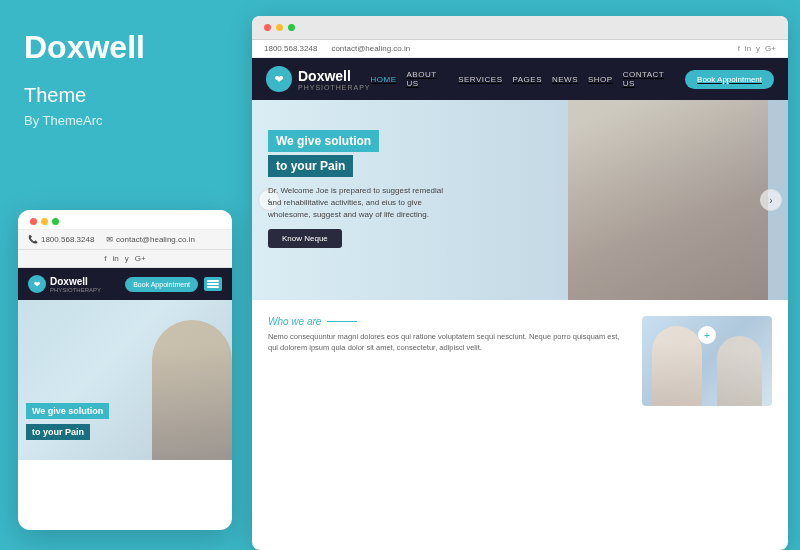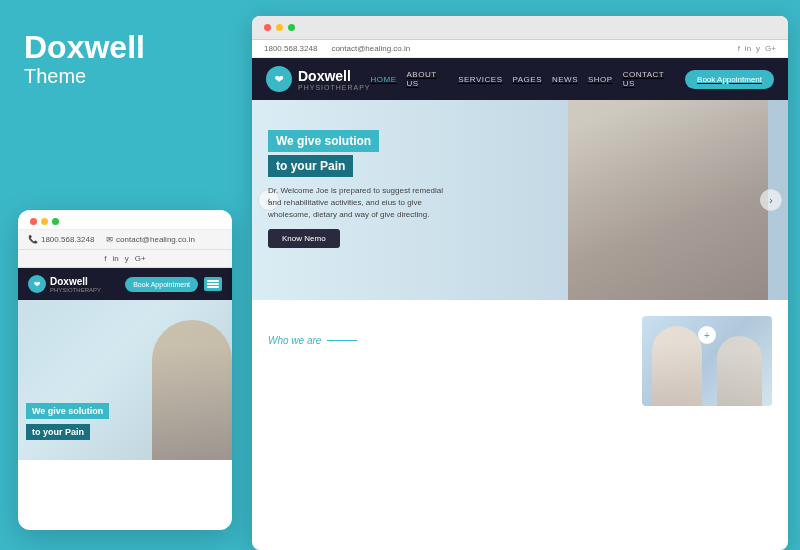--- a/index.html
+++ b/index.html
@@ -25,21 +25,21 @@
       font-size: 32px;
       font-weight: 900;
       color: #fff;
       line-height: 1.1;
     }
 
     .brand-subtitle {
       font-size: 20px;
       font-weight: 400;
       color: #fff;
-      margin-top: 0;
+      margin-top: 19px;
     }
 
     .brand-by {
       font-size: 13px;
       color: rgba(255,255,255,0.8);
       margin-top: 6px;
     }
 
     
     .mobile-card {
@@ -445,21 +445,20 @@
     }
 
     .about-tag {
       color: #3bb8c8;
       font-size: 10px;
       font-style: italic;
       margin-bottom: 4px;
       display: flex;
       align-items: center;
       gap: 6px;
-      margin-top: 19px;
     }
 
     .about-tag::after {
       content: '';
       display: inline-block;
       width: 30px;
       height: 1px;
       background: #3bb8c8;
     }
 
@@ -529,20 +528,21 @@
       font-size: 10px;
       color: #3bb8c8;
     }
   </style>
 </head>
 <body>
 
 <div class="left-panel">
   <div class="brand-title">Doxwell</div>
   <div class="brand-subtitle">Theme</div>
+  <div class="brand-by">By ThemeArc</div>
 
   <div class="mobile-card">
 
     <div class="mobile-card-top-bar">
       <div class="dot dot-red"></div>
       <div class="dot dot-yellow"></div>
       <div class="dot dot-green"></div>
     </div>
 
     <div class="mobile-contact-bar">
@@ -645,29 +645,30 @@
       <button class="arrow-btn">‹</button>
       <button class="arrow-btn">›</button>
     </div>
     <div class="site-hero-content">
       <div class="hero-tag1">We give solution</div>
       <br>
       <div class="hero-tag2">to your Pain</div>
       <div class="hero-desc">
         <span>Dr. Welcome Joe is prepared to suggest remedial</span><br>
         <span>and rehabilitative activities, and eius to give</span><br>
-        <span>wholesome, dietary and way of give directing.</span>
-      </div>
-      <button class="hero-know-btn">Know Nemo</button>
+        <span>wholesome, suggest and way of life directing.</span>
+      </div>
+      <button class="hero-know-btn">Know Neque</button>
     </div>
   </div>
 
   <div class="site-about">
     <div class="about-left">
       <div class="about-tag">Who we are</div>
+      <div class="about-body">Nemo consequuntur magni dolores eos qui ratione voluptatem sequi nesciunt. Neque porro quisquam est, qui dolorem ipsum quia dolor sit amet, consectetur, adipisci velit.</div>
       <br>
     </div>
     <div class="about-right">
       <div class="about-img">
         <div class="about-img-person1"></div>
         <div class="about-img-person2"></div>
         <div class="about-img-overlay">+</div>
       </div>
     </div>
   </div>

